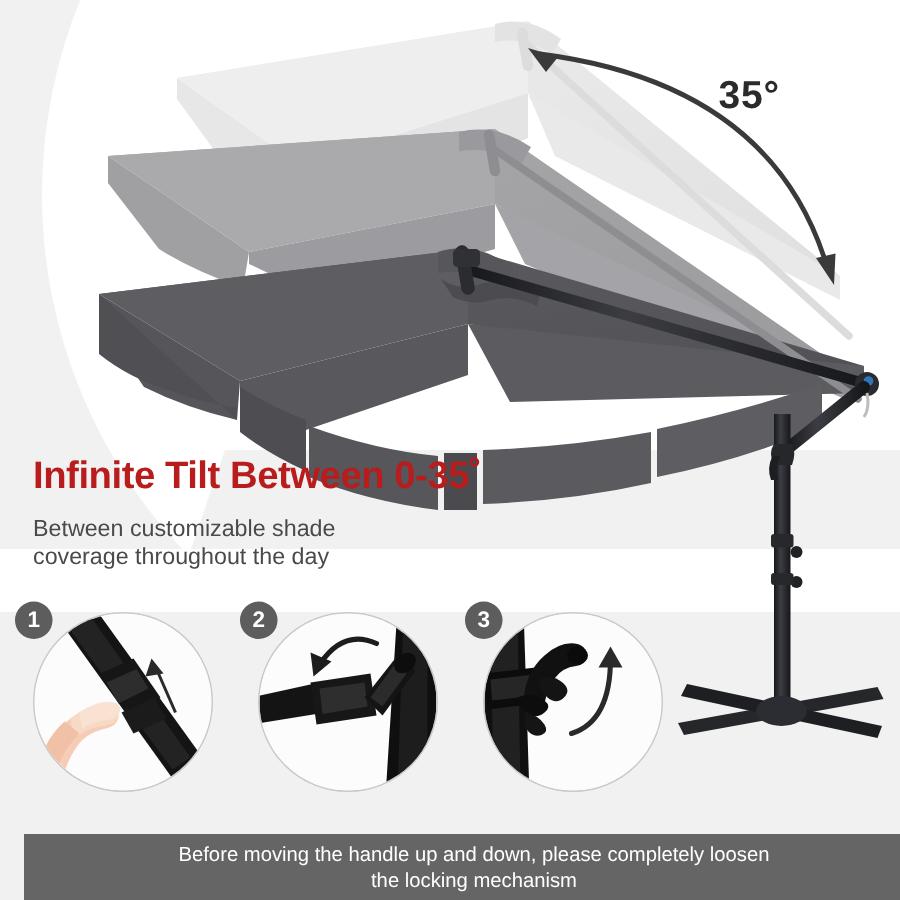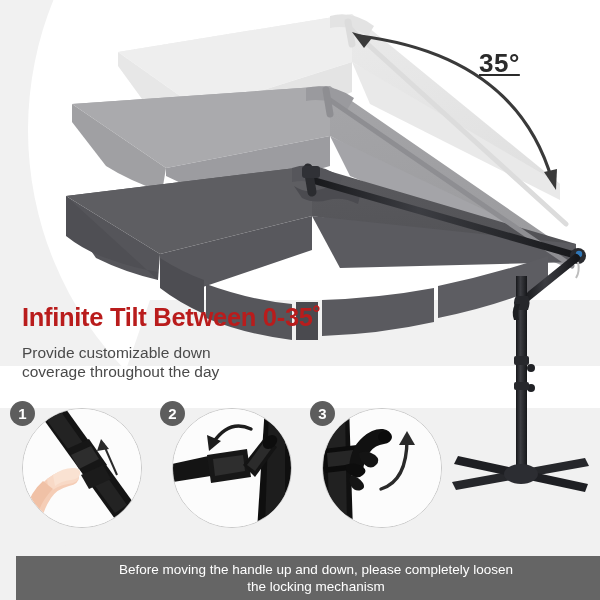--- a/index.html
+++ b/index.html
@@ -40,21 +40,21 @@
   }
   .subline{
     position:absolute;left:22px;top:343px;
     font-size:15.5px;color:#4a4a4a;line-height:19px;
     white-space:pre-line;
   }
 
   
   .deg-label{
     position:absolute;left:479px;top:48px;
-    font-size:26px;font-weight:bold;color:#2b2b2b;letter-spacing:0.5px;text-decoration:underline;
+    font-size:26px;font-weight:bold;color:#2b2b2b;letter-spacing:0.5px;
   }
 
   
   .step{position:absolute;top:408px;width:120px;height:120px;}
   .step-circle{
     position:absolute;left:0;top:0;width:118px;height:118px;border-radius:50%;
     border:1px solid #c9c9c9;background:#fdfdfd;overflow:hidden;
   }
   .badge{
     position:absolute;width:25px;height:25px;border-radius:50%;
@@ -187,21 +187,21 @@
     <g stroke="#3a3a3a" fill="none" stroke-width="3.2" stroke-linecap="round">
       <path d="M360,36 Q516,56 552,180"></path>
       <path d="M352,32 L372,38 L364,48 Z" fill="#3a3a3a" stroke="none"></path>
       <path d="M556,190 L544,172 L557,169 Z" fill="#3a3a3a" stroke="none"></path>
     </g>
   </svg>
 
   <div class="deg-label">35°</div>
 
   <div class="headline">Infinite Tilt Between 0-35˚</div>
-  <div class="subline">Provide customizable down
+  <div class="subline">Between customizable shade
 coverage throughout the day</div>
 
   <div class="step" style="left:22px">
     <div class="step-circle">
       <svg width="118" height="118" viewBox="0 0 118 118">
         <rect width="118" height="118" fill="#fcfcfc"></rect>
 
         <path d="M16,4 L40,-4 L112,96 L92,110 Z" fill="#141414"></path>
         <path d="M20,6 L36,0 L104,96 L92,104 Z" fill="#232323"></path>
 

